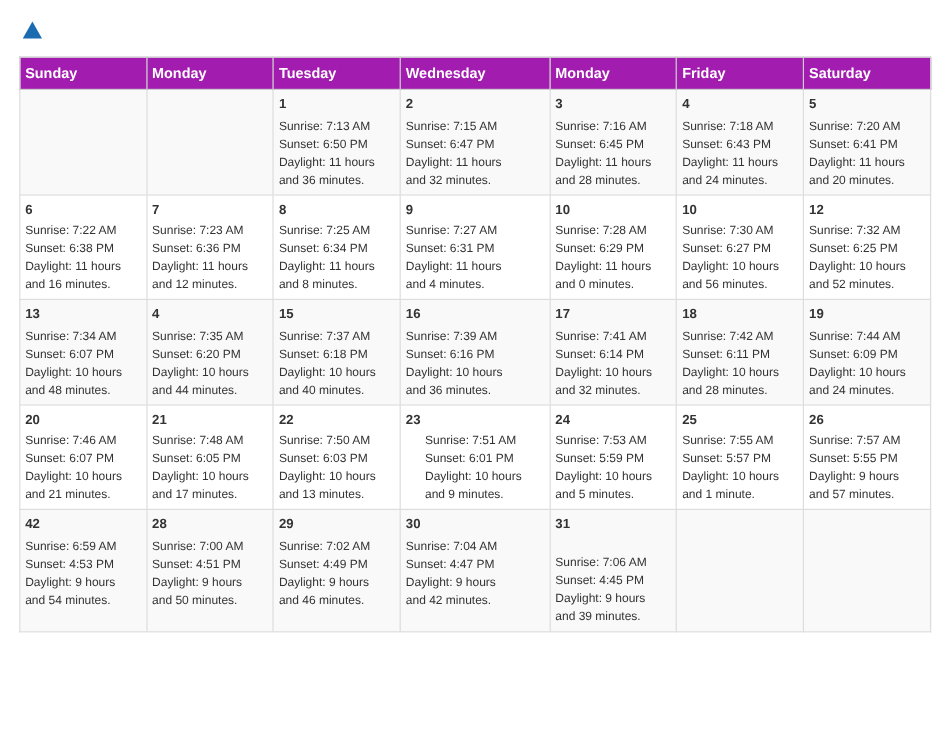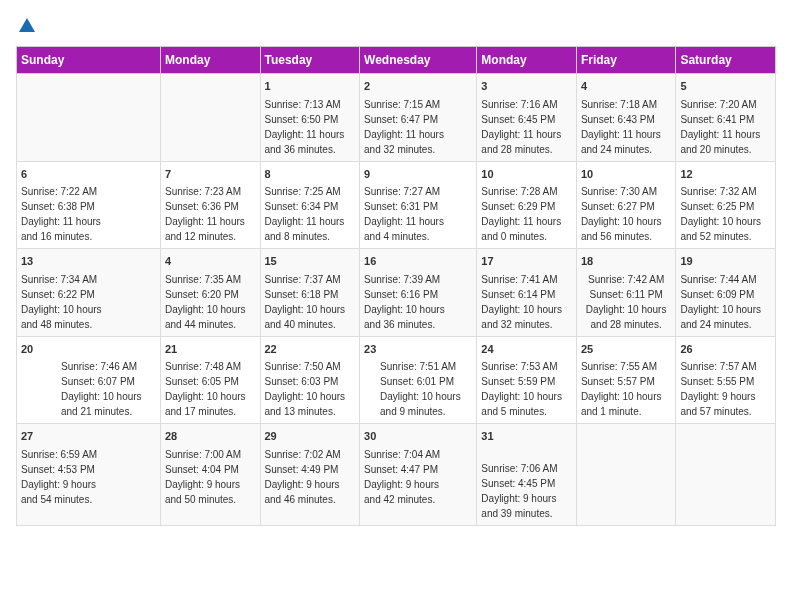--- a/index.html
+++ b/index.html
@@ -211,21 +211,21 @@
           <div class="cell-content" style="white-space: pre-line;">Sunrise: 7:32 AM
 Sunset: 6:25 PM
 Daylight: 10 hours
 and 52 minutes.</div>
         </td>
       </tr>
       <tr>
         <td>
           <span class="day-num">13</span>
           <div class="cell-content" style="white-space: pre-line;">Sunrise: 7:34 AM
-Sunset: 6:22 PM
+Sunset: 6:07 PM
 Daylight: 10 hours
 and 48 minutes.</div>
         </td>
         <td>
           <span class="day-num">4</span>
           <div class="cell-content" style="white-space: pre-line;">Sunrise: 7:35 AM
 Sunset: 6:20 PM
 Daylight: 10 hours
 and 44 minutes.</div>
         </td>
@@ -245,37 +245,37 @@
         </td>
         <td>
           <span class="day-num">17</span>
           <div class="cell-content" style="white-space: pre-line;">Sunrise: 7:41 AM
 Sunset: 6:14 PM
 Daylight: 10 hours
 and 32 minutes.</div>
         </td>
         <td>
           <span class="day-num">18</span>
-          <div class="cell-content" style="white-space: pre-line; text-align: center;">Sunrise: 7:42 AM
+          <div class="cell-content" style="white-space: pre-line;">Sunrise: 7:42 AM
 Sunset: 6:11 PM
 Daylight: 10 hours
 and 28 minutes.</div>
         </td>
         <td>
           <span class="day-num">19</span>
           <div class="cell-content" style="white-space: pre-line;">Sunrise: 7:44 AM
 Sunset: 6:09 PM
 Daylight: 10 hours
 and 24 minutes.</div>
         </td>
       </tr>
       <tr>
         <td>
           <span class="day-num">20</span>
-          <div class="cell-content" style="white-space: pre-line; margin-left: 40px;">Sunrise: 7:46 AM
+          <div class="cell-content" style="white-space: pre-line;">Sunrise: 7:46 AM
 Sunset: 6:07 PM
 Daylight: 10 hours
 and 21 minutes.</div>
         </td>
         <td>
           <span class="day-num">21</span>
           <div class="cell-content" style="white-space: pre-line;">Sunrise: 7:48 AM
 Sunset: 6:05 PM
 Daylight: 10 hours
 and 17 minutes.</div>
@@ -311,30 +311,30 @@
         <td>
           <span class="day-num">26</span>
           <div class="cell-content" style="white-space: pre-line;">Sunrise: 7:57 AM
 Sunset: 5:55 PM
 Daylight: 9 hours
 and 57 minutes.</div>
         </td>
       </tr>
       <tr>
         <td>
-          <span class="day-num">27</span>
+          <span class="day-num">42</span>
           <div class="cell-content" style="white-space: pre-line;">Sunrise: 6:59 AM
 Sunset: 4:53 PM
 Daylight: 9 hours
 and 54 minutes.</div>
         </td>
         <td>
           <span class="day-num">28</span>
           <div class="cell-content" style="white-space: pre-line;">Sunrise: 7:00 AM
-Sunset: 4:04 PM
+Sunset: 4:51 PM
 Daylight: 9 hours
 and 50 minutes.</div>
         </td>
         <td>
           <span class="day-num">29</span>
           <div class="cell-content" style="white-space: pre-line;">Sunrise: 7:02 AM
 Sunset: 4:49 PM
 Daylight: 9 hours
 and 46 minutes.</div>
         </td>

